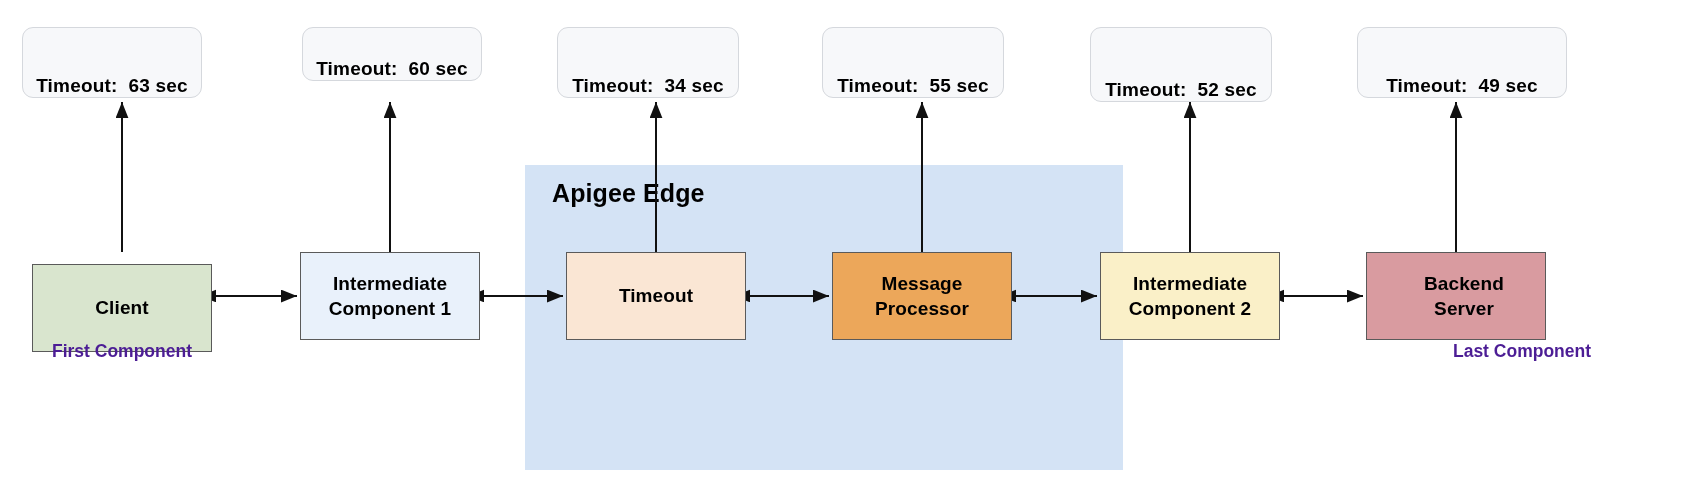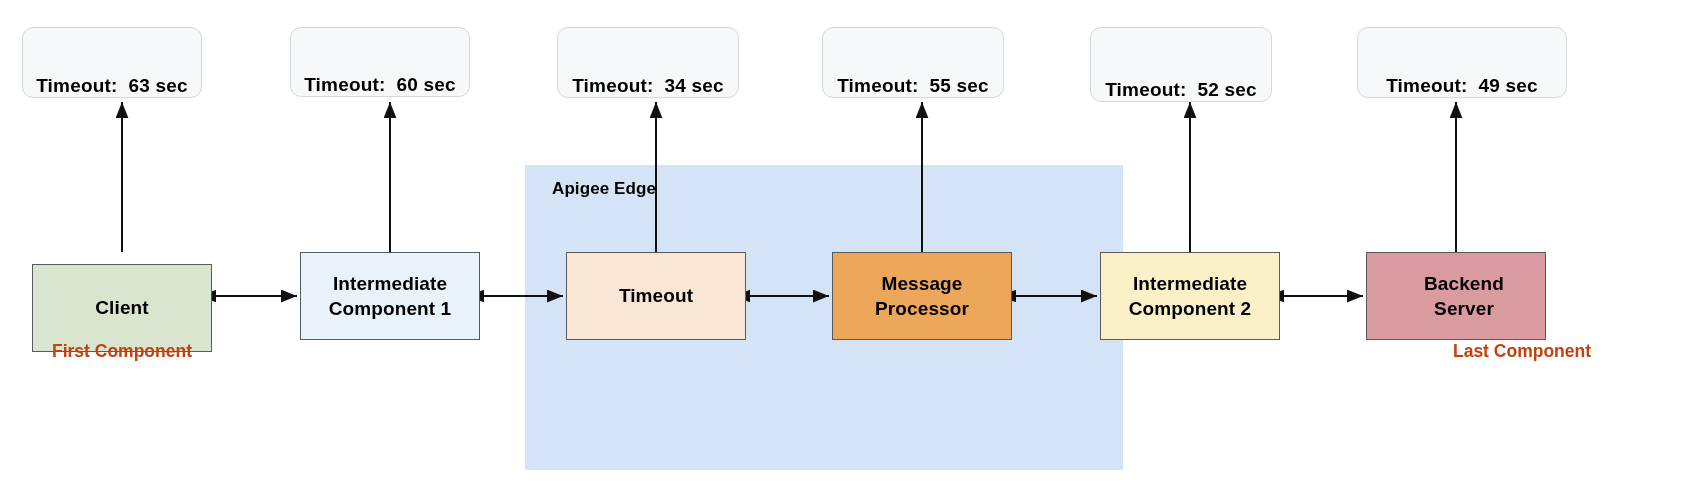--- a/index.html
+++ b/index.html
@@ -24,21 +24,21 @@
     width: 1696px;
     height: 496px;
     pointer-events: none;
   }
   .region {
     position: absolute;
     background: #d4e3f5;
   }
   .region-label {
     position: absolute;
-    font-size: 17px;
+    font-size: 25px;
     font-weight: bold;
     color: #000000;
     letter-spacing: 0.1px;
     white-space: nowrap;
   }
   .timeout-box {
     position: absolute;
     background: #f7f8fa;
     border: 1px solid #d5d8dd;
     border-radius: 11px;
@@ -68,21 +68,21 @@
     font-weight: bold;
     color: #000000;
     line-height: 1.32;
     letter-spacing: 0.1px;
     padding: 0 6px;
   }
   .edge-label {
     position: absolute;
     font-size: 17.5px;
     font-weight: bold;
-    color: #c2410c;
+    color: #4c1d95;
     text-align: center;
     white-space: nowrap;
   }
 </style>
 </head>
 <body>
 
 <div id="canvas">
 
   <div class="region" id="apigee-region" style="left: 525px; top: 165px; width: 598px; height: 305px; background: rgb(212, 227, 245);"></div>
@@ -109,21 +109,21 @@
         <line x1="922" y1="252" x2="922" y2="102" marker-end="url(#arrowEnd)"></line>
         <line x1="1190" y1="252" x2="1190" y2="102" marker-end="url(#arrowEnd)"></line>
         <line x1="1456" y1="252" x2="1456" y2="102" marker-end="url(#arrowEnd)"></line>
       </g>
   </svg>
 
   <div id="timeout-layer">
       <div class="timeout-box" id="timeout-client" style="left: 22px; top: 27px; width: 180px; height: 71px;">
         <span class="timeout-text">Timeout:  63 sec</span>
       </div>
-      <div class="timeout-box" id="timeout-ic1" style="left: 290px; top: 27px; width: 180px; height: 70px;">
+      <div class="timeout-box" id="timeout-ic1" style="left: 302px; top: 27px; width: 180px; height: 54px;">
         <span class="timeout-text">Timeout:  60 sec</span>
       </div>
       <div class="timeout-box" id="timeout-router" style="left: 557px; top: 27px; width: 182px; height: 71px;">
         <span class="timeout-text">Timeout:  34 sec</span>
       </div>
       <div class="timeout-box" id="timeout-mp" style="left: 822px; top: 27px; width: 182px; height: 71px;">
         <span class="timeout-text">Timeout:  55 sec</span>
       </div>
       <div class="timeout-box" id="timeout-ic2" style="left: 1090px; top: 27px; width: 182px; height: 75px;">
         <span class="timeout-text">Timeout:  52 sec</span>

